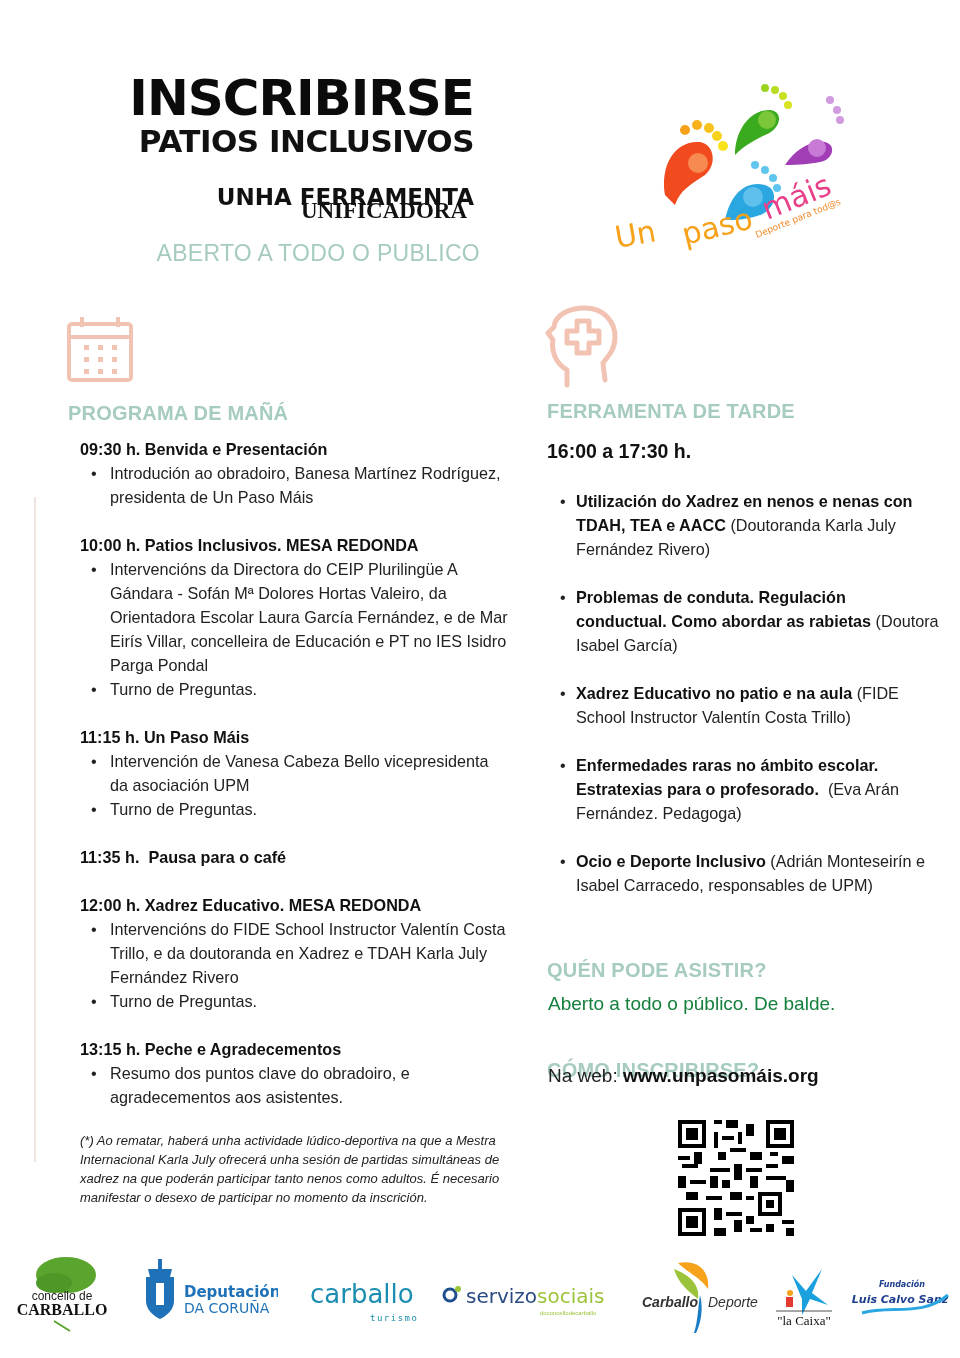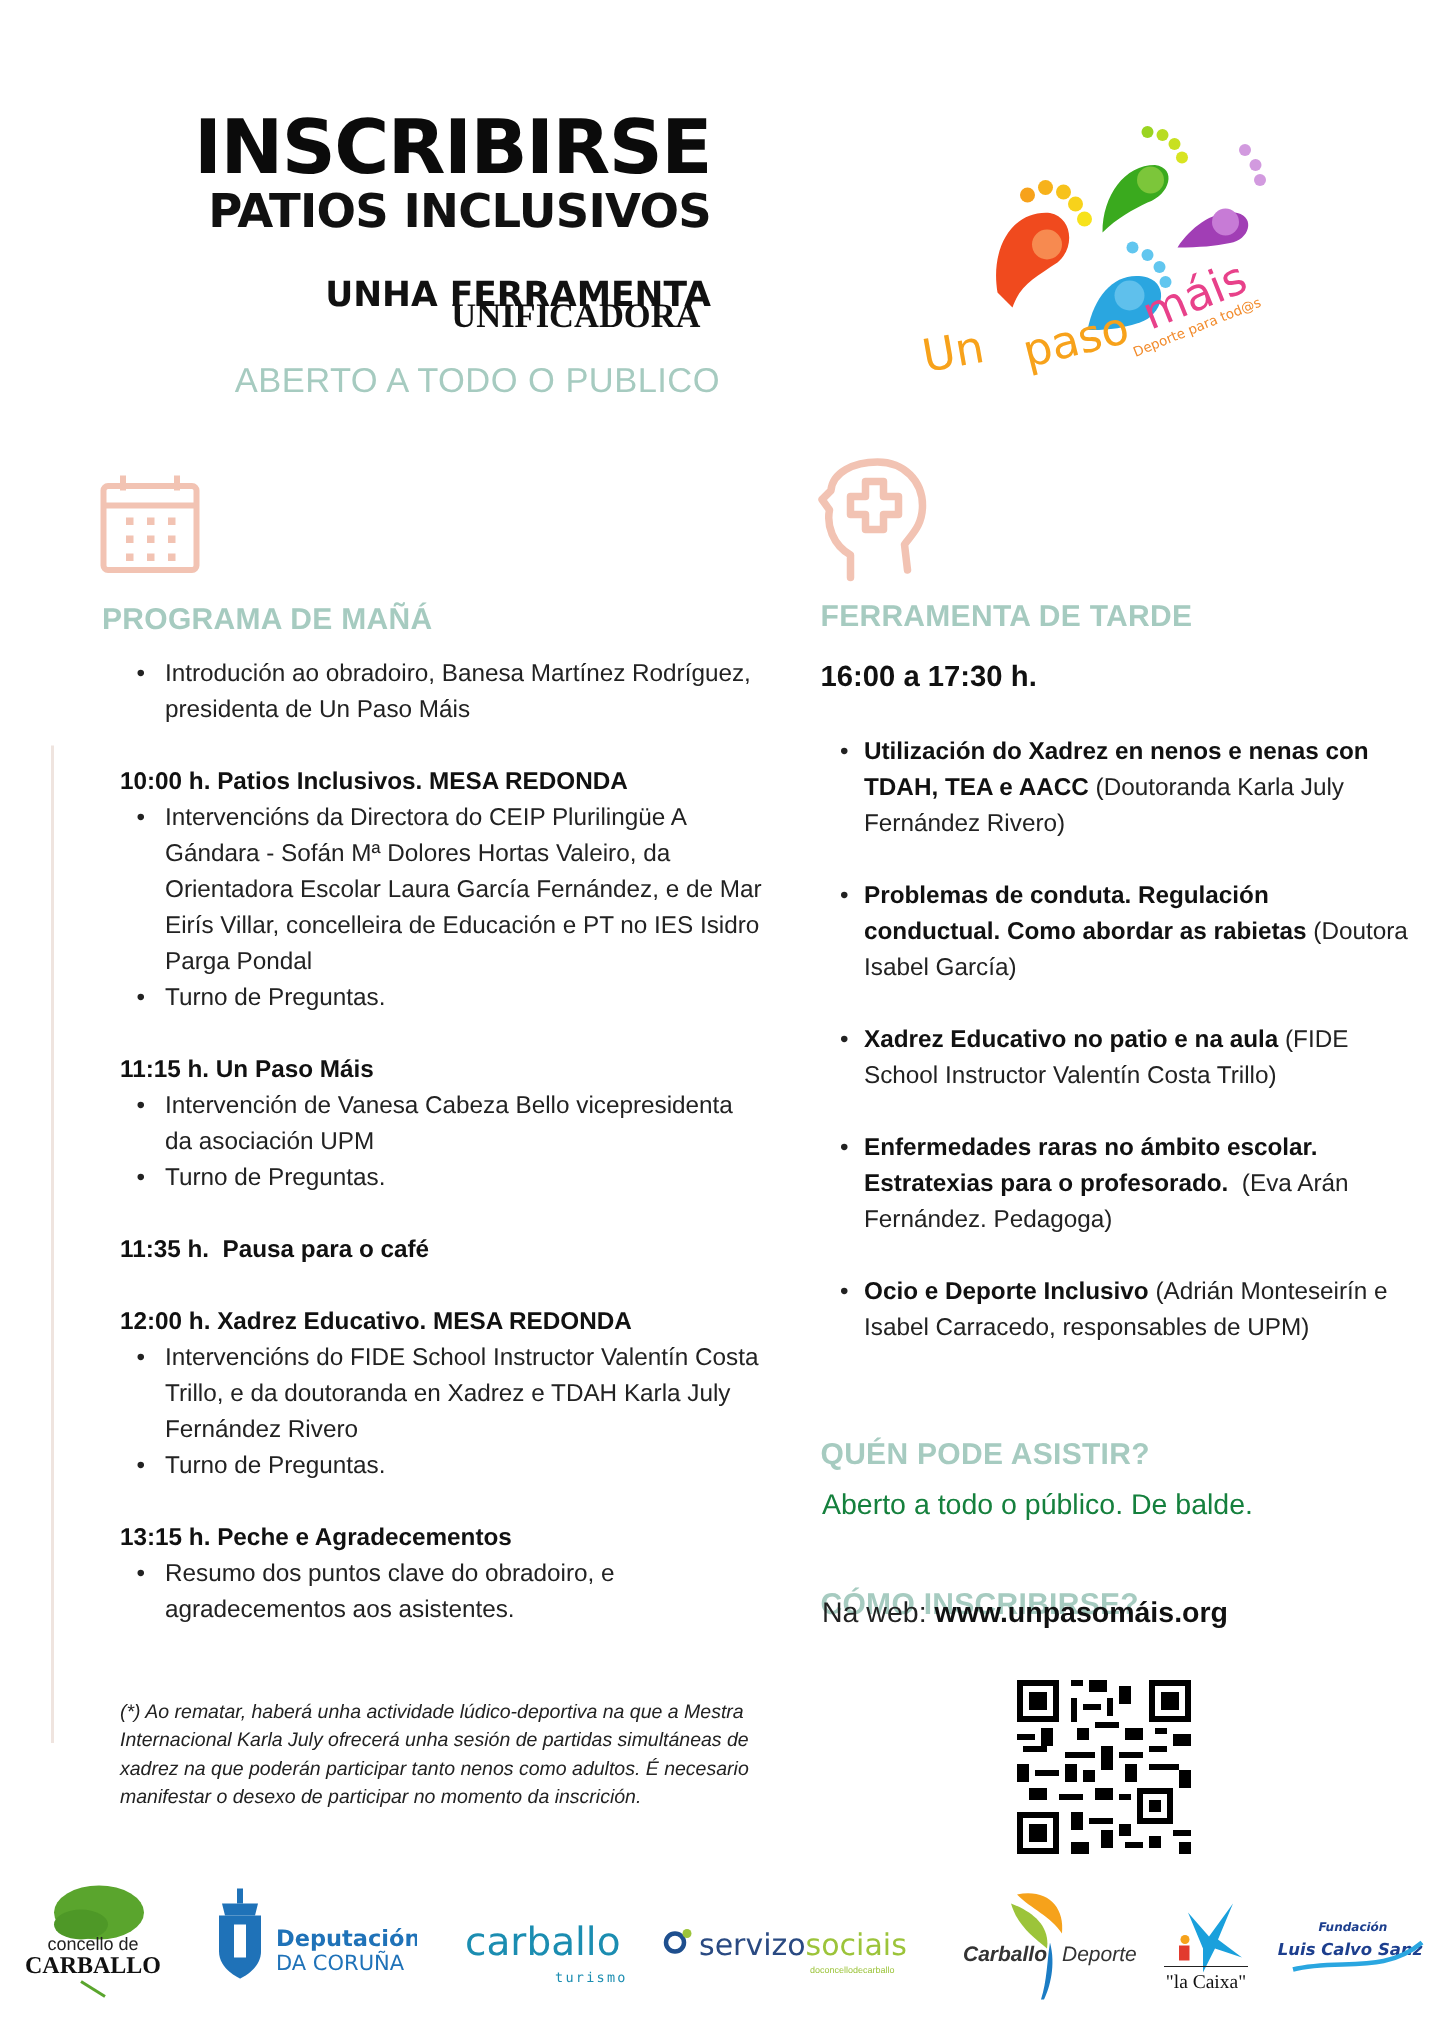--- a/index.html
+++ b/index.html
@@ -130,20 +130,21 @@
   </svg>
 </div>
 
 <div class="abs section-h h-left">PROGRAMA DE MAÑÁ</div>
 <div class="abs section-h h-right">FERRAMENTA DE TARDE</div>
 
 <div class="abs vline"></div>
 
 <div class="abs prog">
   <div class="slot">
+    <div class="slot-title">09:30 h. Benvida e Presentación</div>
     <ul>
         <li>Introdución ao obradoiro, Banesa Martínez Rodríguez, presidenta de Un Paso Máis</li>
       </ul>
   </div>
   <div class="slot">
     <div class="slot-title">10:00 h. Patios Inclusivos. MESA REDONDA</div>
     <ul>
       <li>Intervencións da Directora do CEIP Plurilingüe A Gándara - Sofán Mª Dolores Hortas Valeiro, da Orientadora Escolar Laura García Fernández, e de Mar Eirís Villar, concelleira de Educación e PT no IES Isidro Parga Pondal</li>
       <li>Turno de Preguntas.</li>
     </ul>

